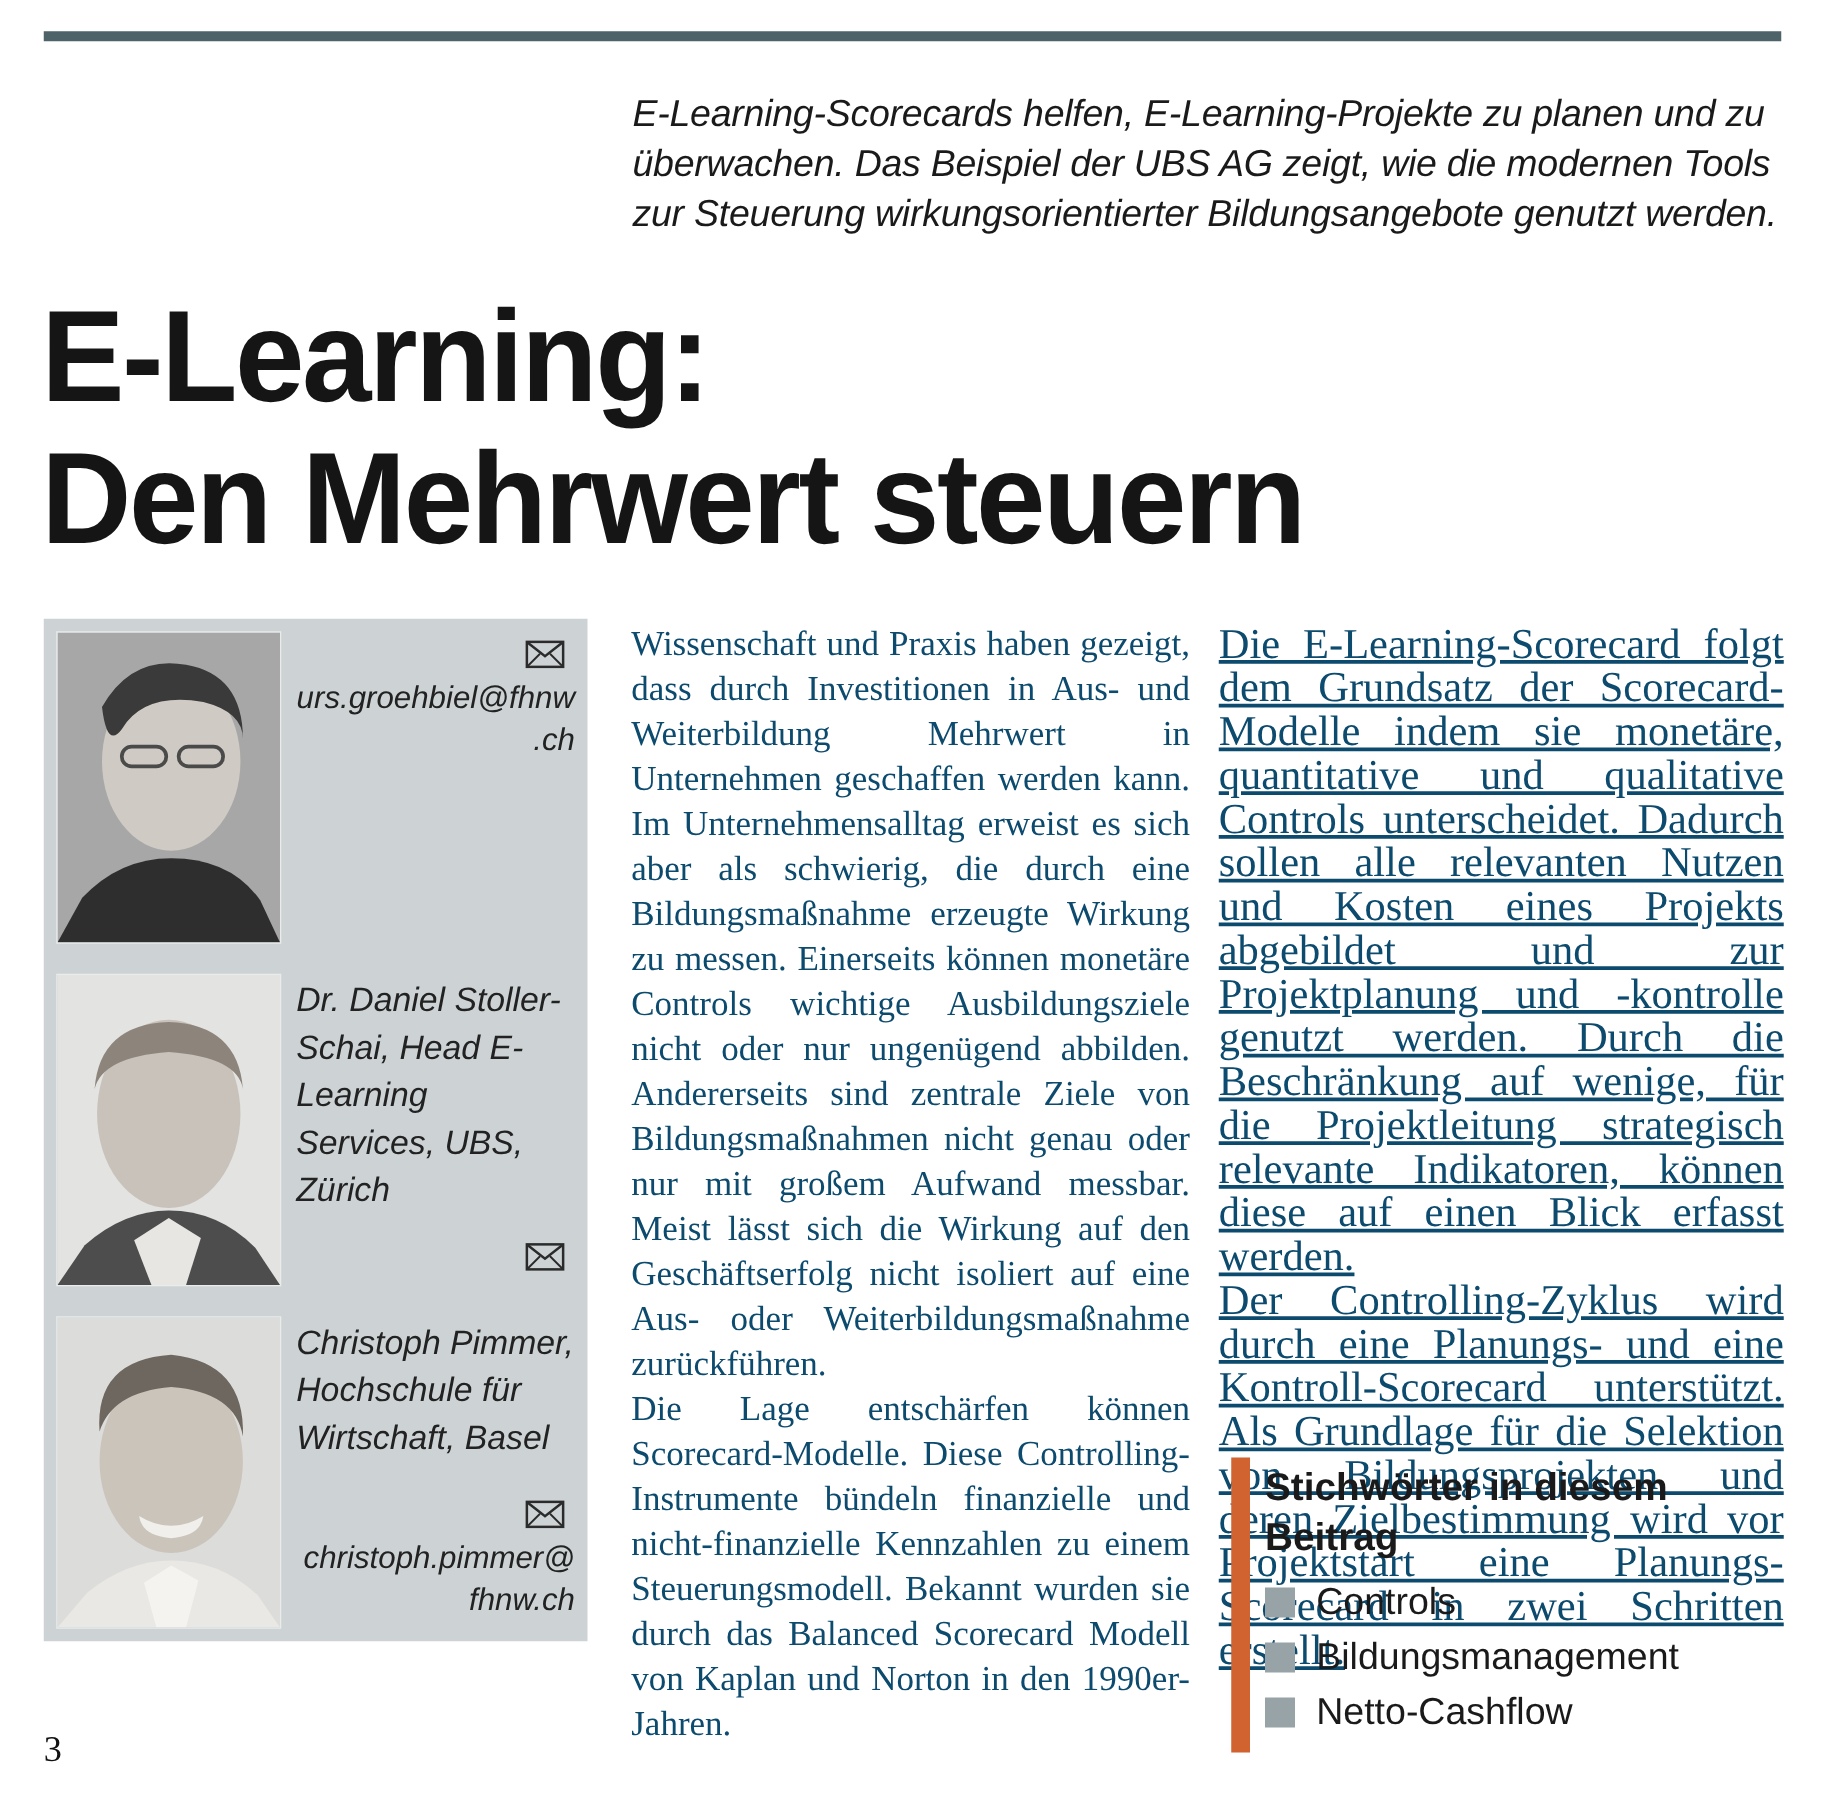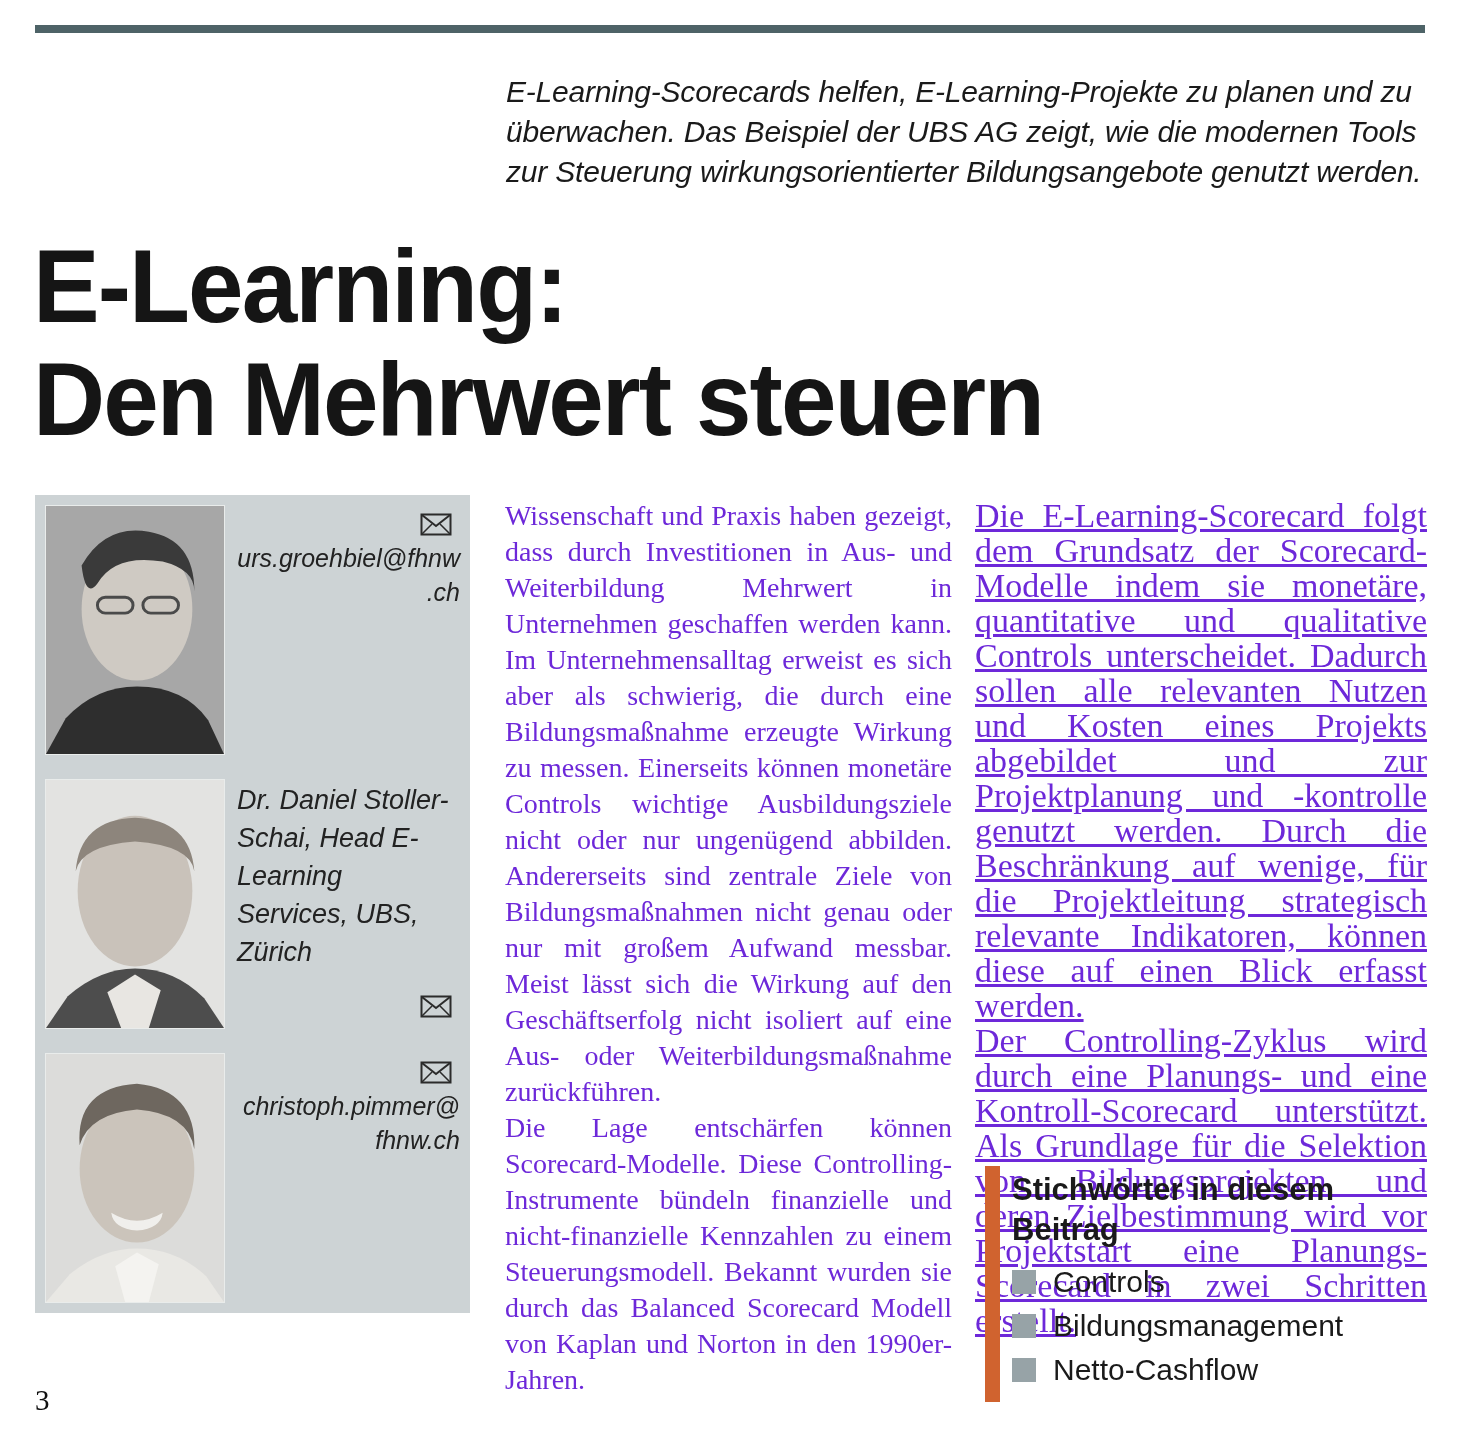--- a/index.html
+++ b/index.html
@@ -66,21 +66,21 @@
   .author-email{
     font-style:italic;
     font-size:25px;line-height:34px;
     color:#222;
     overflow-wrap:anywhere;
     text-align:right;
   }
   .email-icon{
     display:inline-block;vertical-align:-3px;margin-right:8px;
   }
-  .col{position:absolute;top:498px;font-family:"Liberation Serif", serif;color:#6d28d9;}
+  .col{position:absolute;top:498px;font-family:"Liberation Serif", serif;color:#0c4a6e;}
   .col p{text-align:justify;}
   .col-middle{left:505px;width:447px;font-size:28px;line-height:36px;}
   .col-right{left:975px;width:452px;font-size:34px;line-height:35px;text-decoration:underline;}
   .keywords-box{
     position:absolute;left:985px;top:1166px;width:445px;
     border-left:15px solid var(--accent-orange,#d0632f);
     padding:4px 0 10px 12px;
     font-family:"Liberation Sans", sans-serif;
   }
   .keywords-heading{
@@ -169,20 +169,21 @@
         <svg viewBox="0 0 180 250" preserveAspectRatio="none" aria-hidden="true">
           <rect width="180" height="250" fill="#dcdcda"></rect>
           <ellipse cx="92" cy="116" rx="58" ry="74" fill="#cbc4bb"></ellipse>
           <path d="M34 92 Q30 34 92 30 Q152 36 150 96 Q144 60 92 56 Q44 60 34 92 Z" fill="#6e675f"></path>
           <path d="M66 160 Q92 176 118 160 Q116 176 92 178 Q68 176 66 160 Z" fill="#f0efec"></path>
           <path d="M0 250 L24 222 Q56 196 92 196 Q132 196 162 224 L180 250 Z" fill="#e9e8e4"></path>
           <path d="M70 214 L92 200 L114 212 L104 250 L80 250 Z" fill="#f4f3f0"></path>
         </svg>
       </div>
       <div class="author-info">
+        <div class="author-name">Christoph Pimmer, Hochschule für Wirtschaft, Basel</div>
         <div class="author-email">
           <svg class="email-icon" width="32" height="23" viewBox="0 0 32 23" aria-hidden="true">
             <rect x="1.5" y="1.5" width="29" height="20" fill="none" stroke="#2b2b2b" stroke-width="2"></rect>
             <path d="M2 2 L16 13 L30 2" fill="none" stroke="#2b2b2b" stroke-width="2"></path>
             <path d="M2 21 L12 11 M30 21 L20 11" fill="none" stroke="#2b2b2b" stroke-width="1.5"></path>
           </svg><span>christoph.pimmer@fhnw.ch</span>
         </div>
       </div>
     </div>
 

